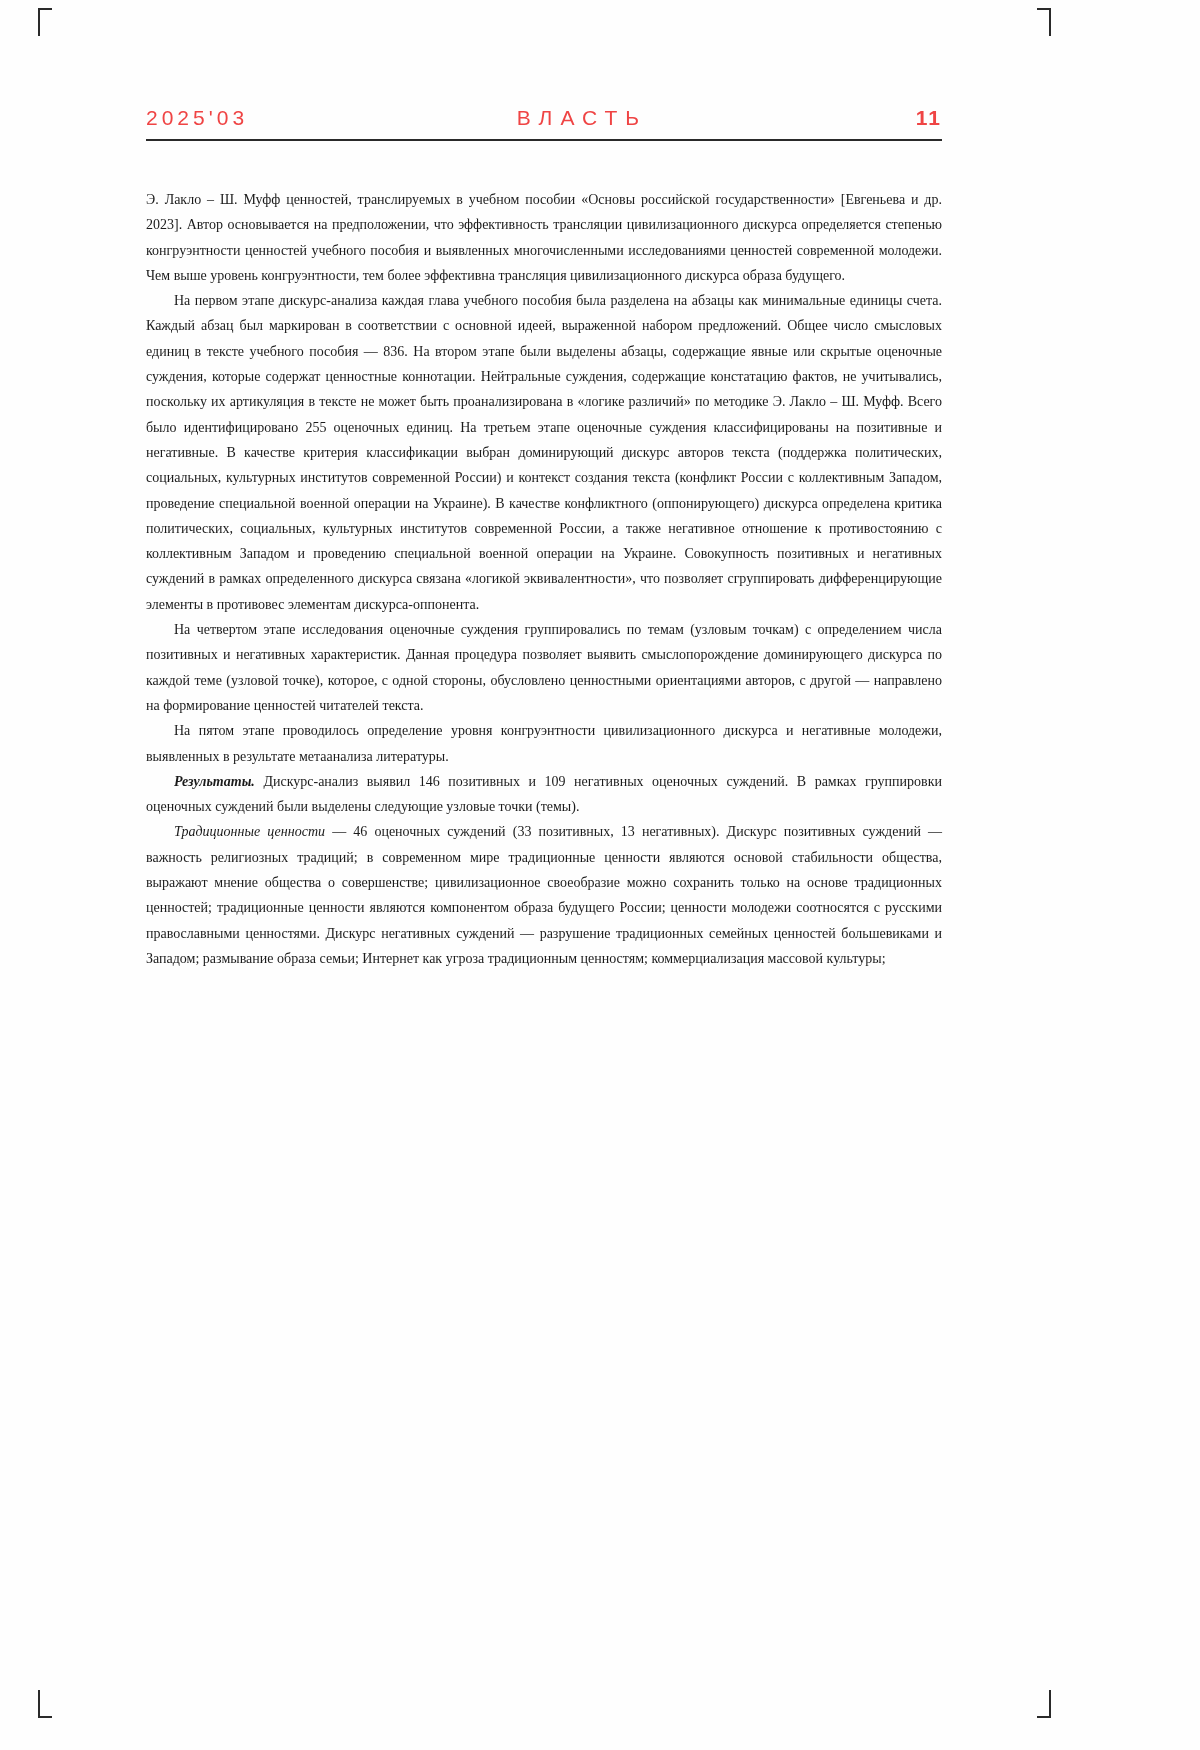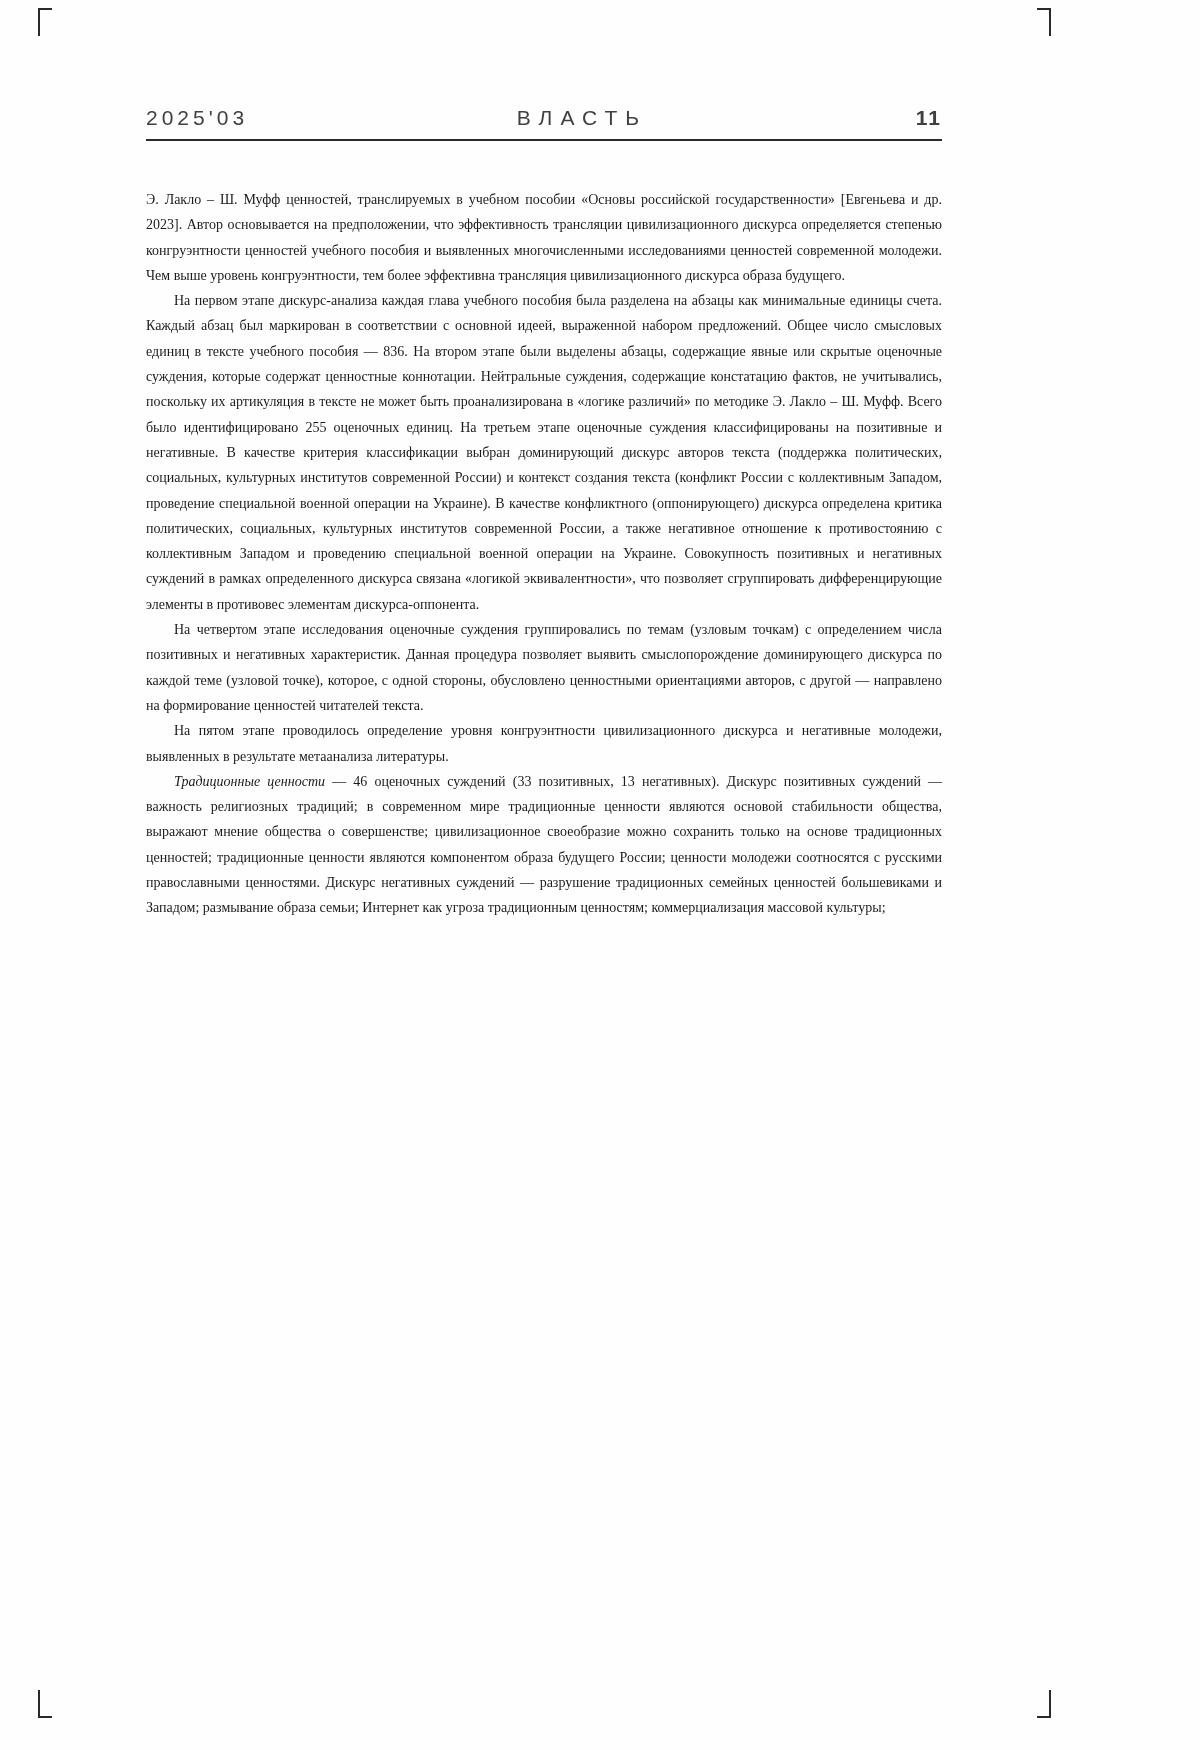--- a/index.html
+++ b/index.html
@@ -30,21 +30,21 @@
     left: 146px;
     top: 106px;
     width: 796px;
   }
   .running-head {
     display: flex;
     justify-content: space-between;
     align-items: baseline;
     font-family: "Liberation Sans", "DejaVu Sans", sans-serif;
     font-size: 21px;
-    color: #404040;
+    color: #ef4444;
   }
   .running-head .issue   { letter-spacing: 4px; }
   .running-head .journal { letter-spacing: 8px; }
   .running-head .pageno  { letter-spacing: 2px; font-weight: bold; }
   .rule {
     margin-top: 9px;
     border-bottom: 2px solid #2a2a2a;
     height: 0;
   }
   .body-text {
@@ -88,17 +88,18 @@
       <span class="pageno">11</span>
     </header>
 
     <div class="rule"></div>
 
     <main class="body-text">
       <p class="noindent">Э. Лакло – Ш. Муфф ценностей, транслируемых в учебном пособии «Основы российской государственности» [Евгеньева и др. 2023]. Автор основывается на предположении, что эффективность трансляции цивилизационного дискурса определяется степенью конгруэнтности ценностей учебного пособия и выявленных многочисленными исследованиями ценностей современной молодежи. Чем выше уровень конгруэнтности, тем более эффективна трансляция цивилизационного дискурса образа будущего.</p>
       <p>На первом этапе дискурс-анализа каждая глава учебного пособия была разделена на абзацы как минимальные единицы счета. Каждый абзац был маркирован в соответствии с основной идеей, выраженной набором предложений. Общее число смысловых единиц в тексте учебного пособия — 836. На втором этапе были выделены абзацы, содержащие явные или скрытые оценочные суждения, которые содержат ценностные коннотации. Нейтральные суждения, содержащие констатацию фактов, не учитывались, поскольку их артикуляция в тексте не может быть проанализирована в «логике различий» по методике Э. Лакло – Ш. Муфф. Всего было идентифицировано 255 оценочных единиц. На третьем этапе оценочные суждения классифицированы на позитивные и негативные. В качестве критерия классификации выбран доминирующий дискурс авторов текста (поддержка политических, социальных, культурных институтов современной России) и контекст создания текста (конфликт России с коллективным Западом, проведение специальной военной операции на Украине). В качестве конфликтного (оппонирующего) дискурса определена критика политических, социальных, культурных институтов современной России, а также негативное отношение к противостоянию с коллективным Западом и проведению специальной военной операции на Украине. Совокупность позитивных и негативных суждений в рамках определенного дискурса связана «логикой эквивалентности», что позволяет сгруппировать дифференцирующие элементы в противовес элементам дискурса-оппонента.</p>
       <p>На четвертом этапе исследования оценочные суждения группировались по темам (узловым точкам) с определением числа позитивных и негативных характеристик. Данная процедура позволяет выявить смыслопорождение доминирующего дискурса по каждой теме (узловой точке), которое, с одной стороны, обусловлено ценностными ориентациями авторов, с другой — направлено на формирование ценностей читателей текста.</p>
       <p>На пятом этапе проводилось определение уровня конгруэнтности цивилизационного дискурса и негативные молодежи, выявленных в результате метаанализа литературы.</p>
+      <p><span class="lead-bold-italic">Результаты.</span> <span>Дискурс-анализ выявил 146 позитивных и 109 негативных оценочных суждений. В рамках группировки оценочных суждений были выделены следующие узловые точки (темы).</span></p>
       <p><span class="lead-italic">Традиционные ценности</span> <span>— 46 оценочных суждений (33 позитивных, 13 негативных). Дискурс позитивных суждений — важность религиозных традиций; в современном мире традиционные ценности являются основой стабильности общества, выражают мнение общества о совершенстве; цивилизационное своеобразие можно сохранить только на основе традиционных ценностей; традиционные ценности являются компонентом образа будущего России; ценности молодежи соотносятся с русскими православными ценностями. Дискурс негативных суждений — разрушение традиционных семейных ценностей большевиками и Западом; размывание образа семьи; Интернет как угроза традиционным ценностям; коммерциализация массовой культуры;</span></p>
     </main>
 
   </div>
 </div>
 
 </body></html>

